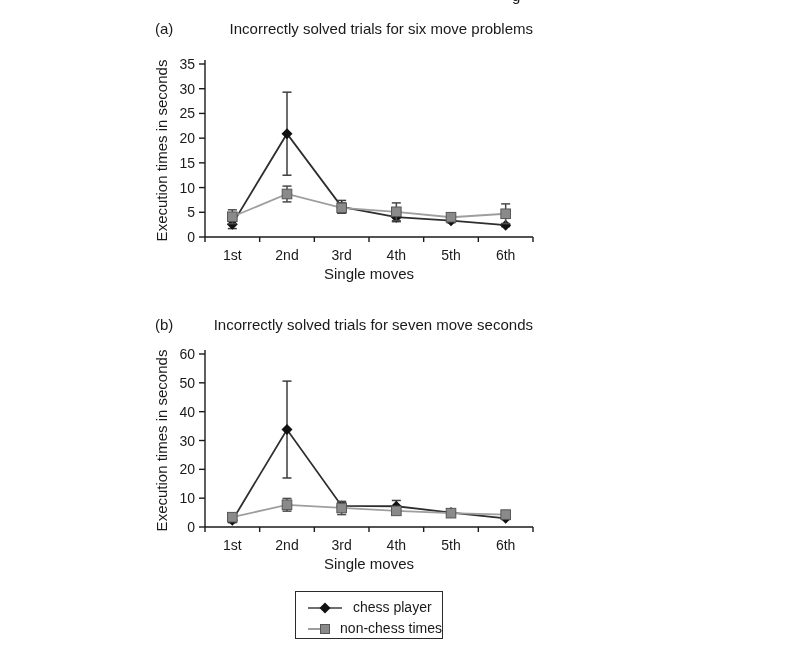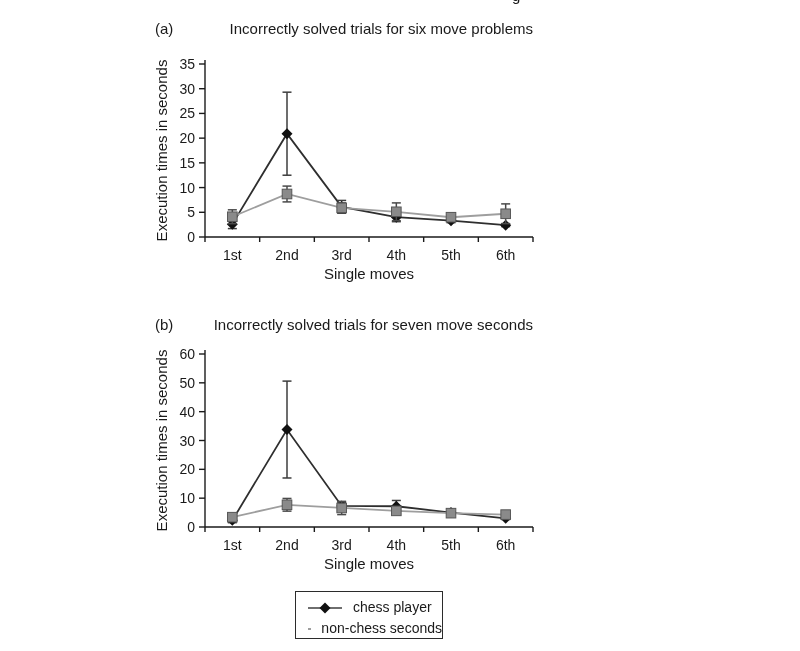--- a/index.html
+++ b/index.html
@@ -274,17 +274,17 @@
           <line x1="1" y1="7" x2="35" y2="7" stroke="#6e6e6e" stroke-width="1.8"></line>
           <path d="M 18 1.5 L 23.5 7 L 18 12.5 L 12.5 7 Z" fill="#111111"></path>
         </svg>
       <span class="legend-label">chess player</span>
     </div>
     <div class="legend-row">
       <svg width="36" height="14">
           <line x1="1" y1="7" x2="35" y2="7" stroke="#9e9e9e" stroke-width="1.8"></line>
           <rect x="13.5" y="2.5" width="9" height="9" fill="#8a8a8a" stroke="#565656" stroke-width="1"></rect>
         </svg>
-      <span class="legend-label">non-chess seconds</span>
+      <span class="legend-label">non-chess times</span>
     </div>
   </div>
 
 </div>
 
 </body></html>

